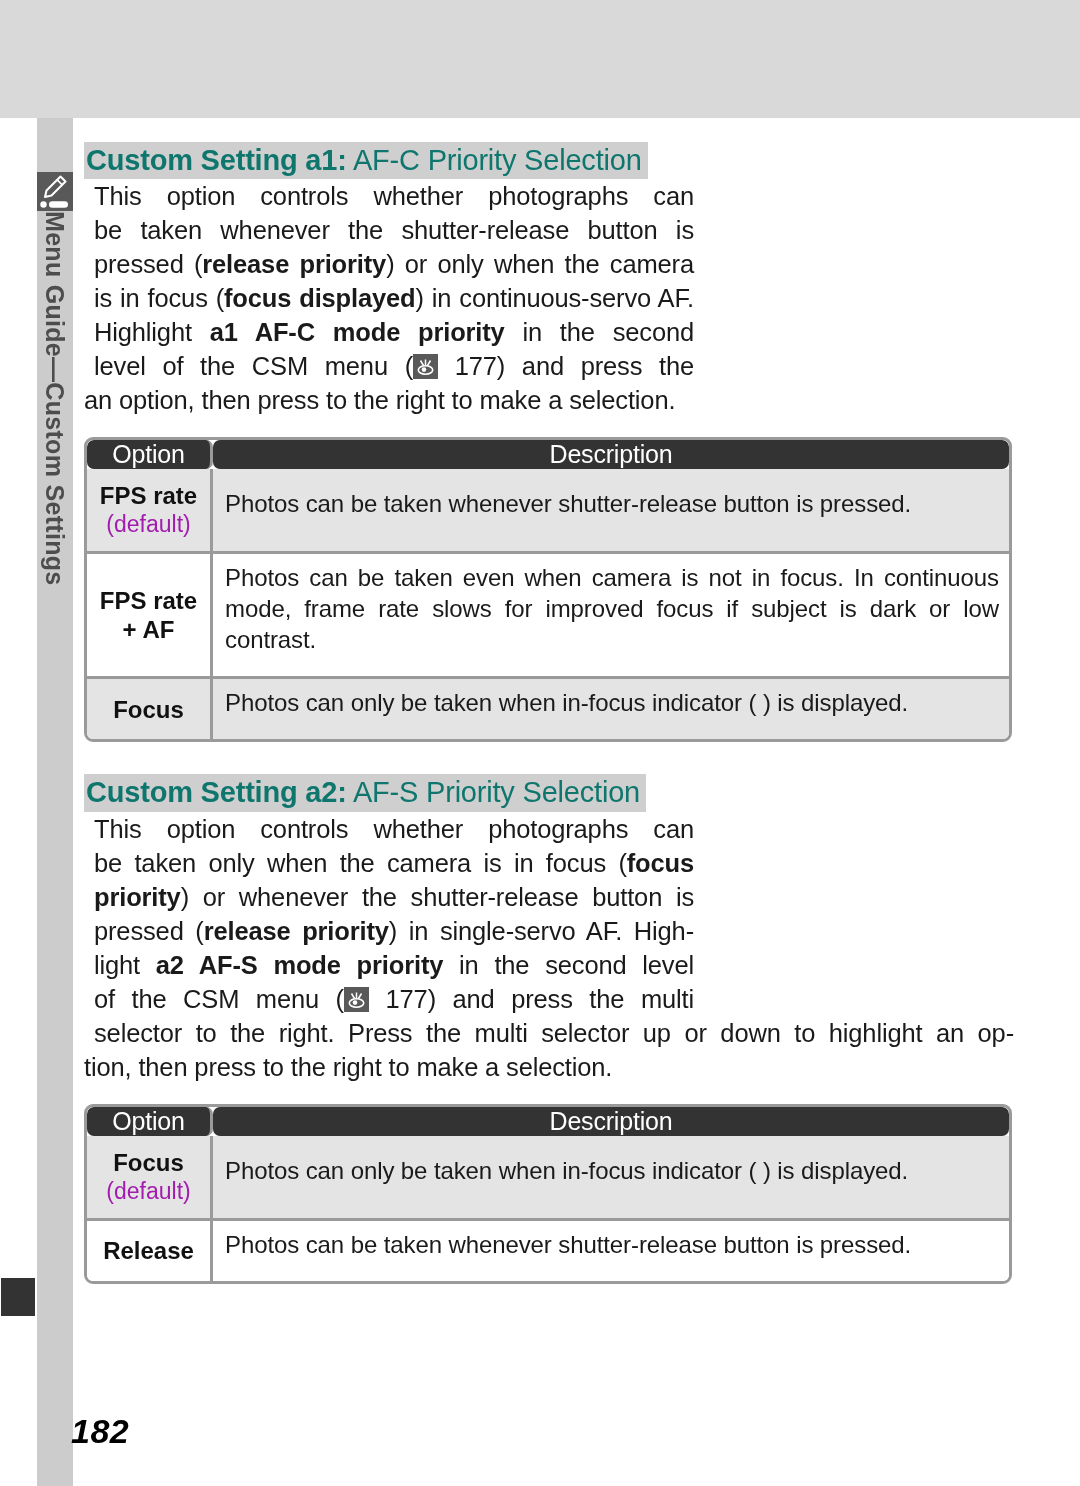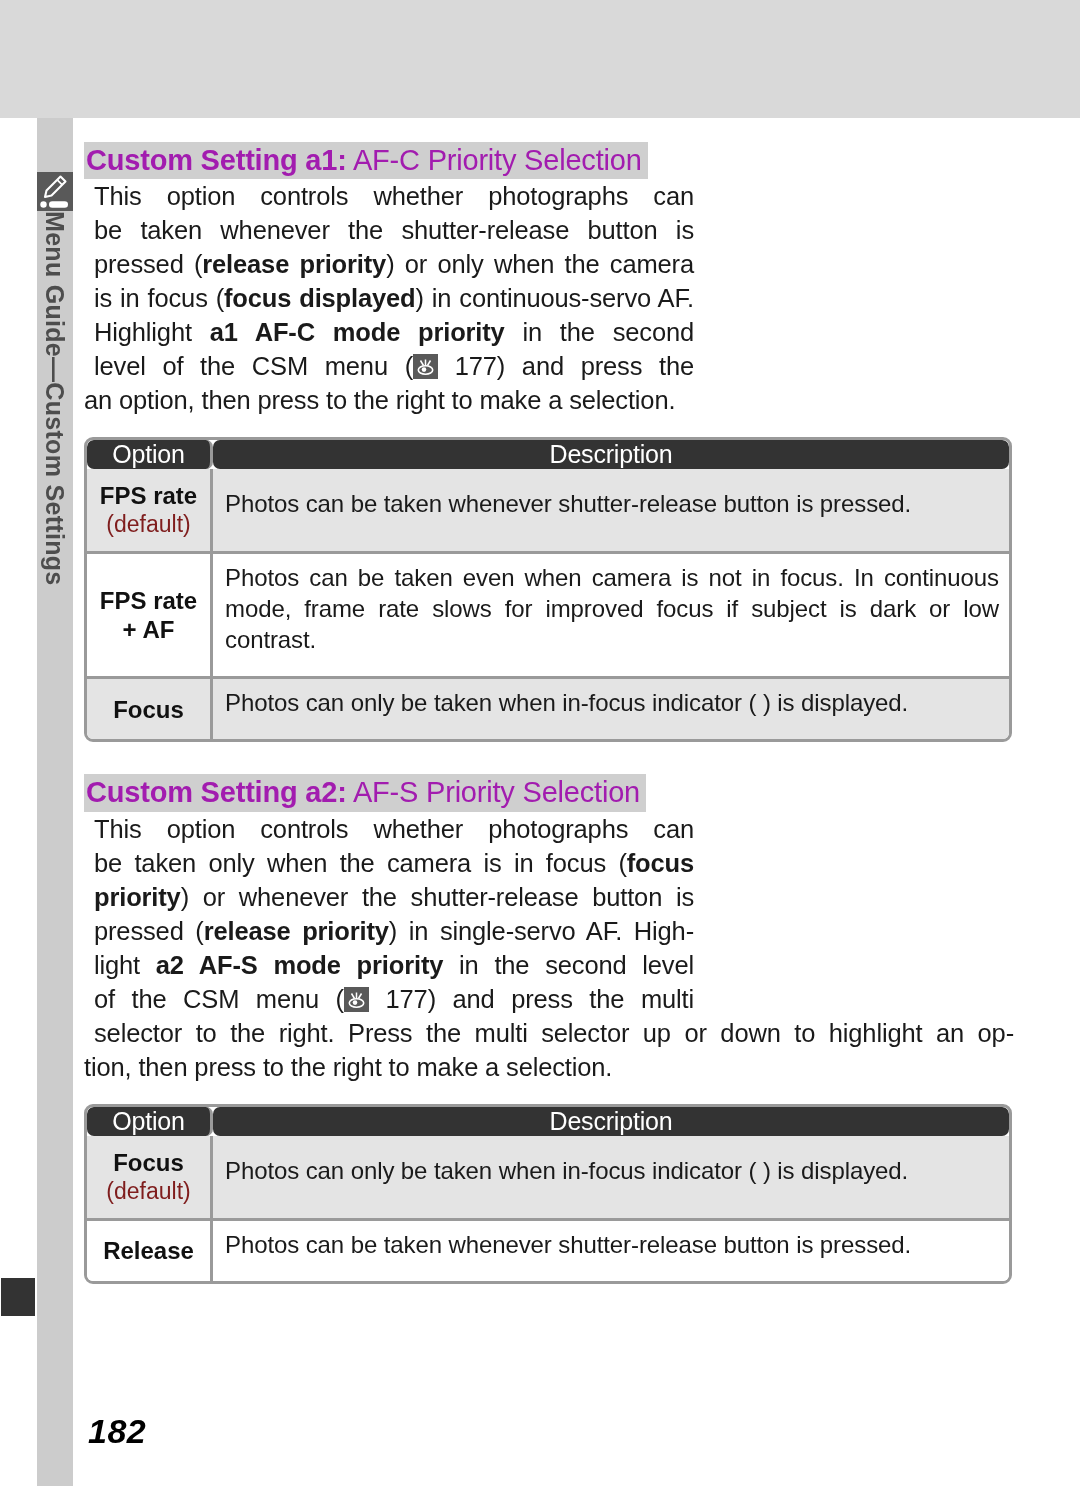--- a/index.html
+++ b/index.html
@@ -75,21 +75,21 @@
   h2.section-heading {
     margin: 0;
     font-size: 29px;
     font-weight: normal;
     line-height: 1.12;
     letter-spacing: -0.2px;
     white-space: nowrap;
     display: inline-block;
     background: #cfcfcf;
     padding: 2px 6px 3px 2px;
-    color: #a21caf;
+    color: #0f766e;
   }
   h2.section-heading .bold { font-weight: bold; }
 
   .para {
     font-size: 25.5px;
     line-height: 34px;
     letter-spacing: -0.15px;
     color: #1a1a1a;
     text-align: justify;
   }
@@ -159,40 +159,40 @@
     font-size: 24px;
     font-weight: bold;
     line-height: 29px;
     padding: 12px 2px;
     color: #111111;
   }
   .opt-table tbody td.col-opt .dflt {
     display: block;
     font-weight: normal;
     font-size: 23px;
-    color: #7f1d1d;
+    color: #a21caf;
   }
   .opt-table tbody td.col-desc {
     font-size: 24px;
     line-height: 31px;
     padding: 8px 10px 21px 12px;
     text-align: justify;
     color: #1a1a1a;
     letter-spacing: -0.1px;
   }
   .opt-table tbody tr.row-shade td { background: #e4e4e4; }
   .opt-table tbody tr.row-plain td { background: #ffffff; }
   .opt-table tbody tr + tr td { border-top: 3px solid #9a9a9a; }
 
   .table-wrap { margin-top: 20px; }
 
   
   .page-number {
     position: absolute;
-    left: 88px; top: 1412px;
+    left: 71px; top: 1412px;
     font-size: 34px;
     font-weight: bold;
     font-style: italic;
     color: #000000;
     letter-spacing: 0.5px;
   }
 </style>
 </head>
 <body>
 

